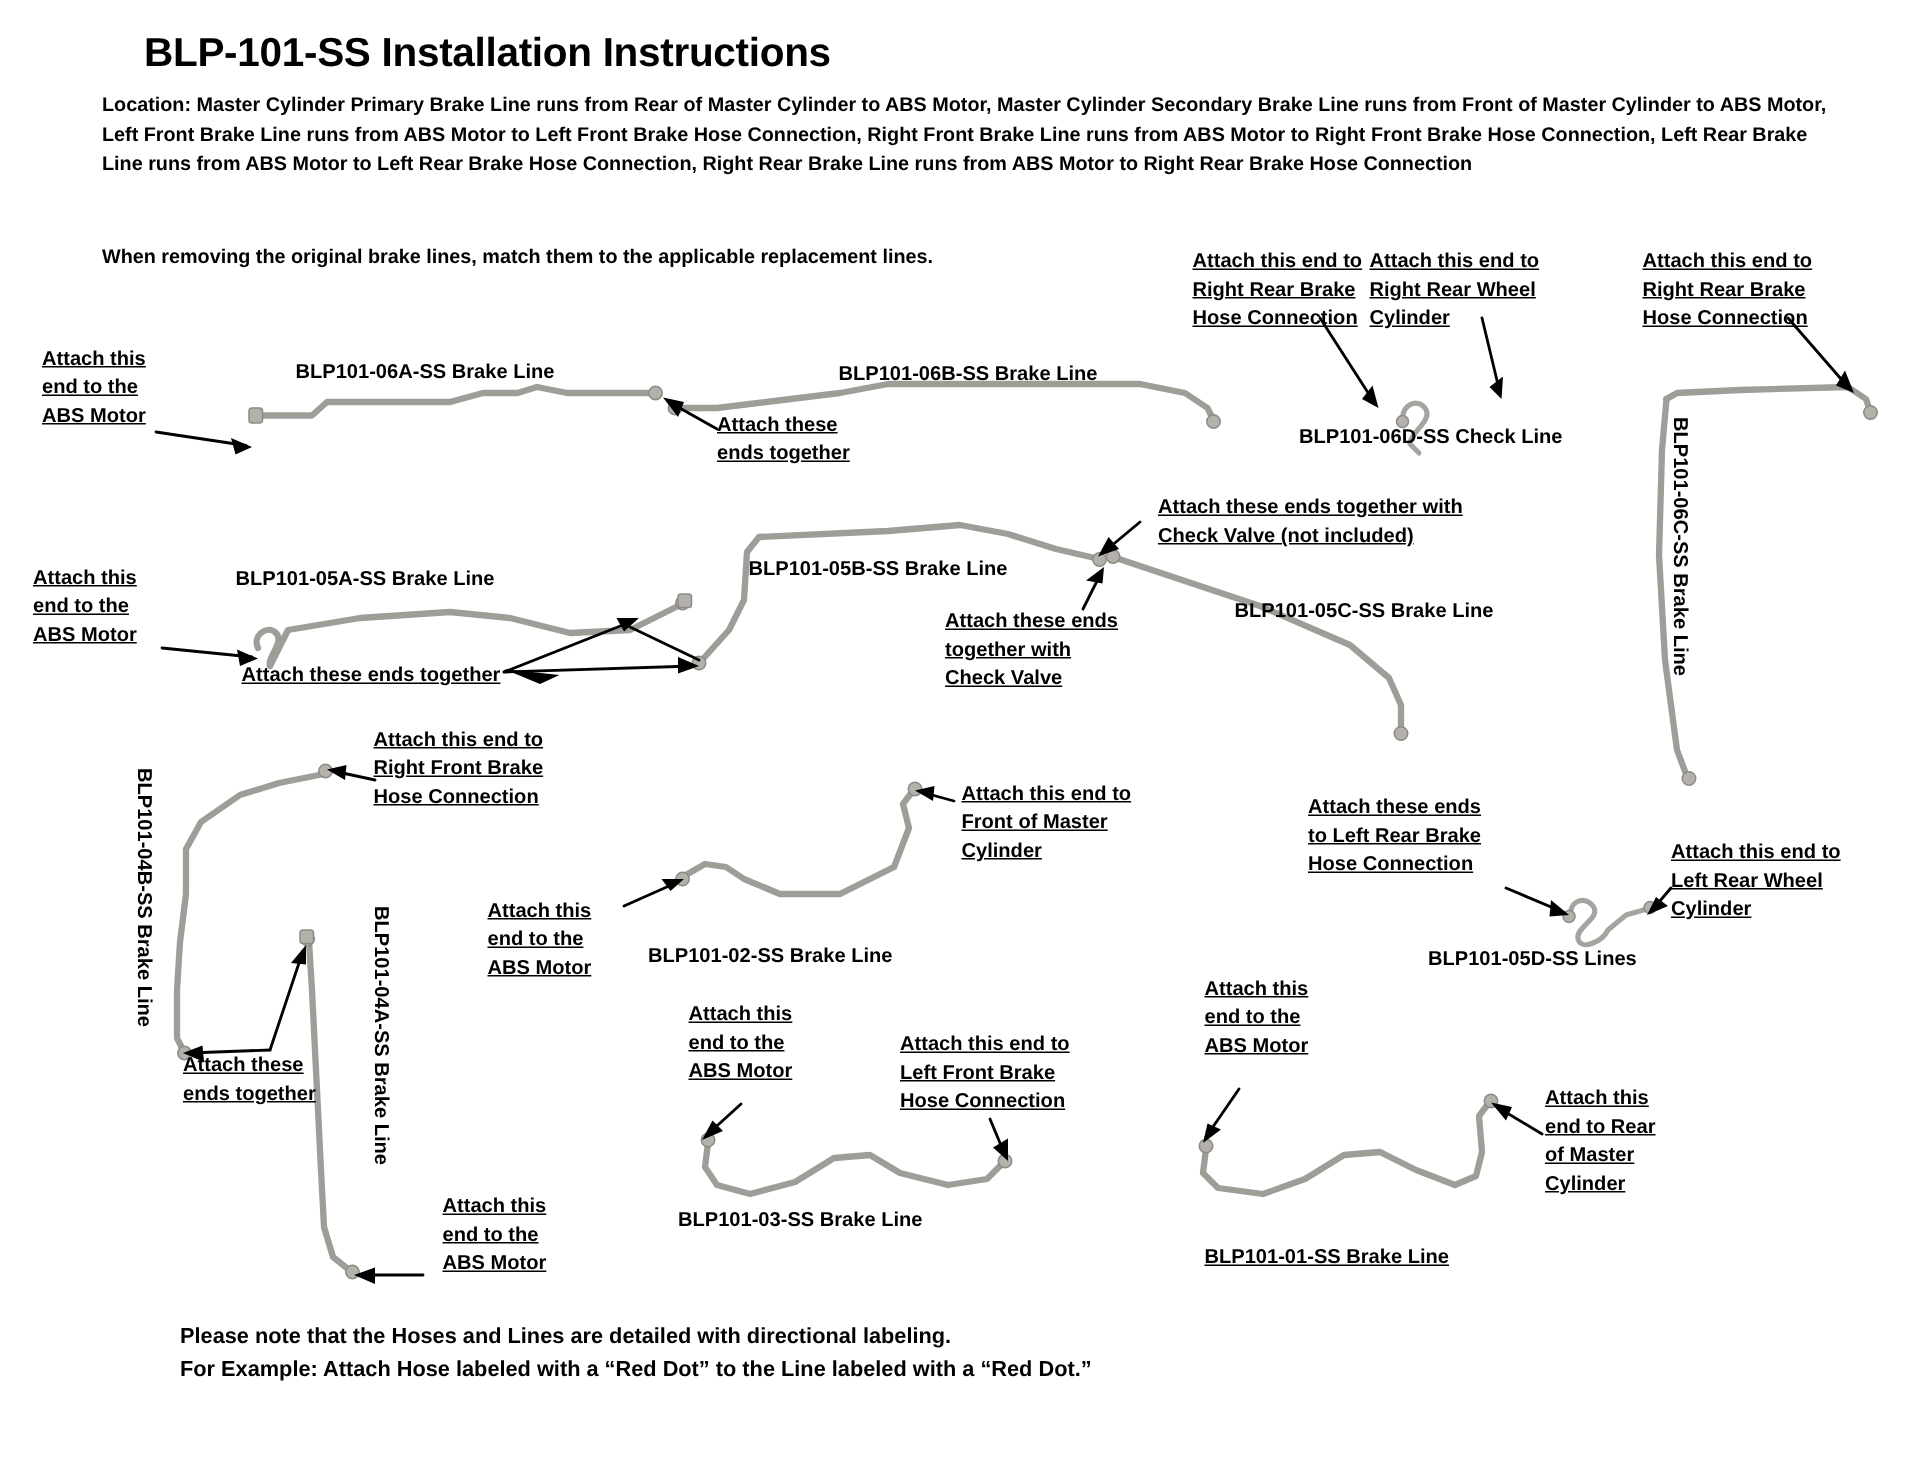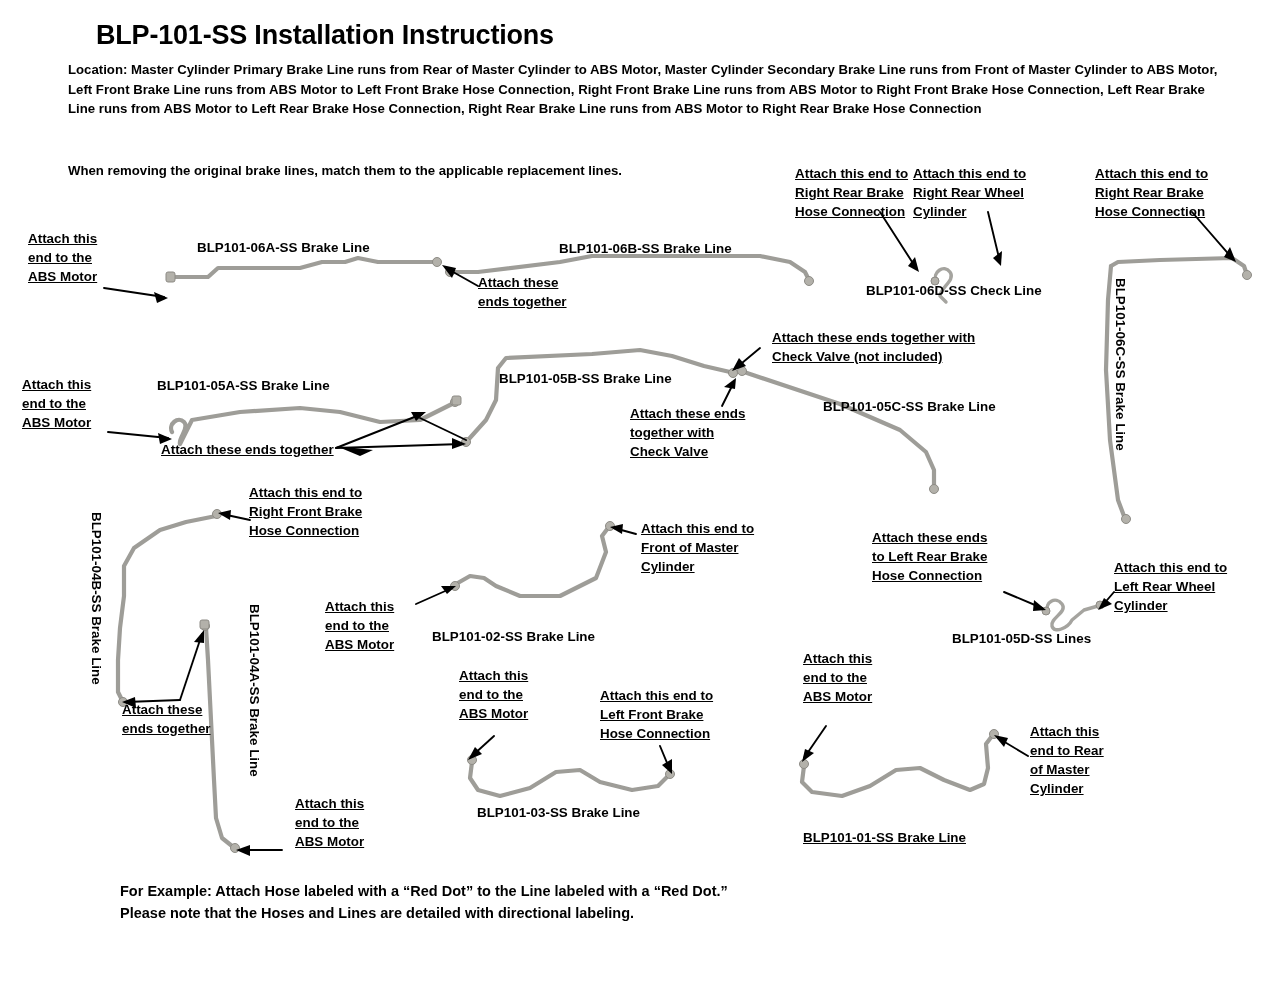--- a/index.html
+++ b/index.html
@@ -273,21 +273,21 @@
   <div class="partlabel" style="left:559px; top:241px;">BLP101-06B-SS Brake Line</div>
   <div class="partlabel" style="left:866px; top:283px;">BLP101-06D-SS Check Line</div>
   <div class="partlabel vert" style="left:1128px; top:278px; transform:rotate(90deg);">BLP101-06C-SS Brake Line</div>
   <div class="partlabel" style="left:157px; top:378px;text-align:center;">BLP101-05A-SS Brake Line</div>
   <div class="partlabel" style="left:499px; top:371px;">BLP101-05B-SS Brake Line</div>
   <div class="partlabel" style="left:823px; top:399px;">BLP101-05C-SS Brake Line</div>
   <div class="partlabel" style="left:952px; top:631px;">BLP101-05D-SS Lines</div>
   <div class="partlabel vert" style="left:104px; top:512px; transform:rotate(90deg);">BLP101-04B-SS Brake Line</div>
   <div class="partlabel vert" style="left:262px; top:604px; transform:rotate(90deg);">BLP101-04A-SS Brake Line</div>
   <div class="partlabel" style="left:432px; top:629px;">BLP101-02-SS Brake Line</div>
-  <div class="partlabel" style="left:477px; top:805px;">BLP101-03-SS Brake Line</div>
+  <div class="partlabel" style="left:452px; top:805px;">BLP101-03-SS Brake Line</div>
   <div class="partlabel" style="left:803px; top:830px;text-decoration:underline;">BLP101-01-SS Brake Line</div>
 
   <div class="callout" style="left:28px; top:229px; width:110px;">Attach this
 end to the
 ABS Motor</div>
   <div class="callout" style="left:478px; top:273px; width:140px;">Attach these
 ends together</div>
   <div class="callout" style="left:795px; top:164px; width:150px;">Attach this end to
 Right Rear Brake
 Hose Connection</div>
@@ -334,17 +334,17 @@
 ABS Motor</div>
   <div class="callout" style="left:1030px; top:722px; width:110px;">Attach this
 end to Rear
 of Master
 Cylinder</div>
   <div class="callout" style="left:295px; top:794px; width:110px;">Attach this
 end to the
 ABS Motor</div>
 
   <div class="footer">
+    <div>Please note that the Hoses and Lines are detailed with directional labeling.</div>
     <div>For Example: Attach Hose labeled with a “Red Dot” to the Line labeled with a “Red Dot.”</div>
-    <div>Please note that the Hoses and Lines are detailed with directional labeling.</div>
   </div>
 
 </div>
 
 </body></html>

